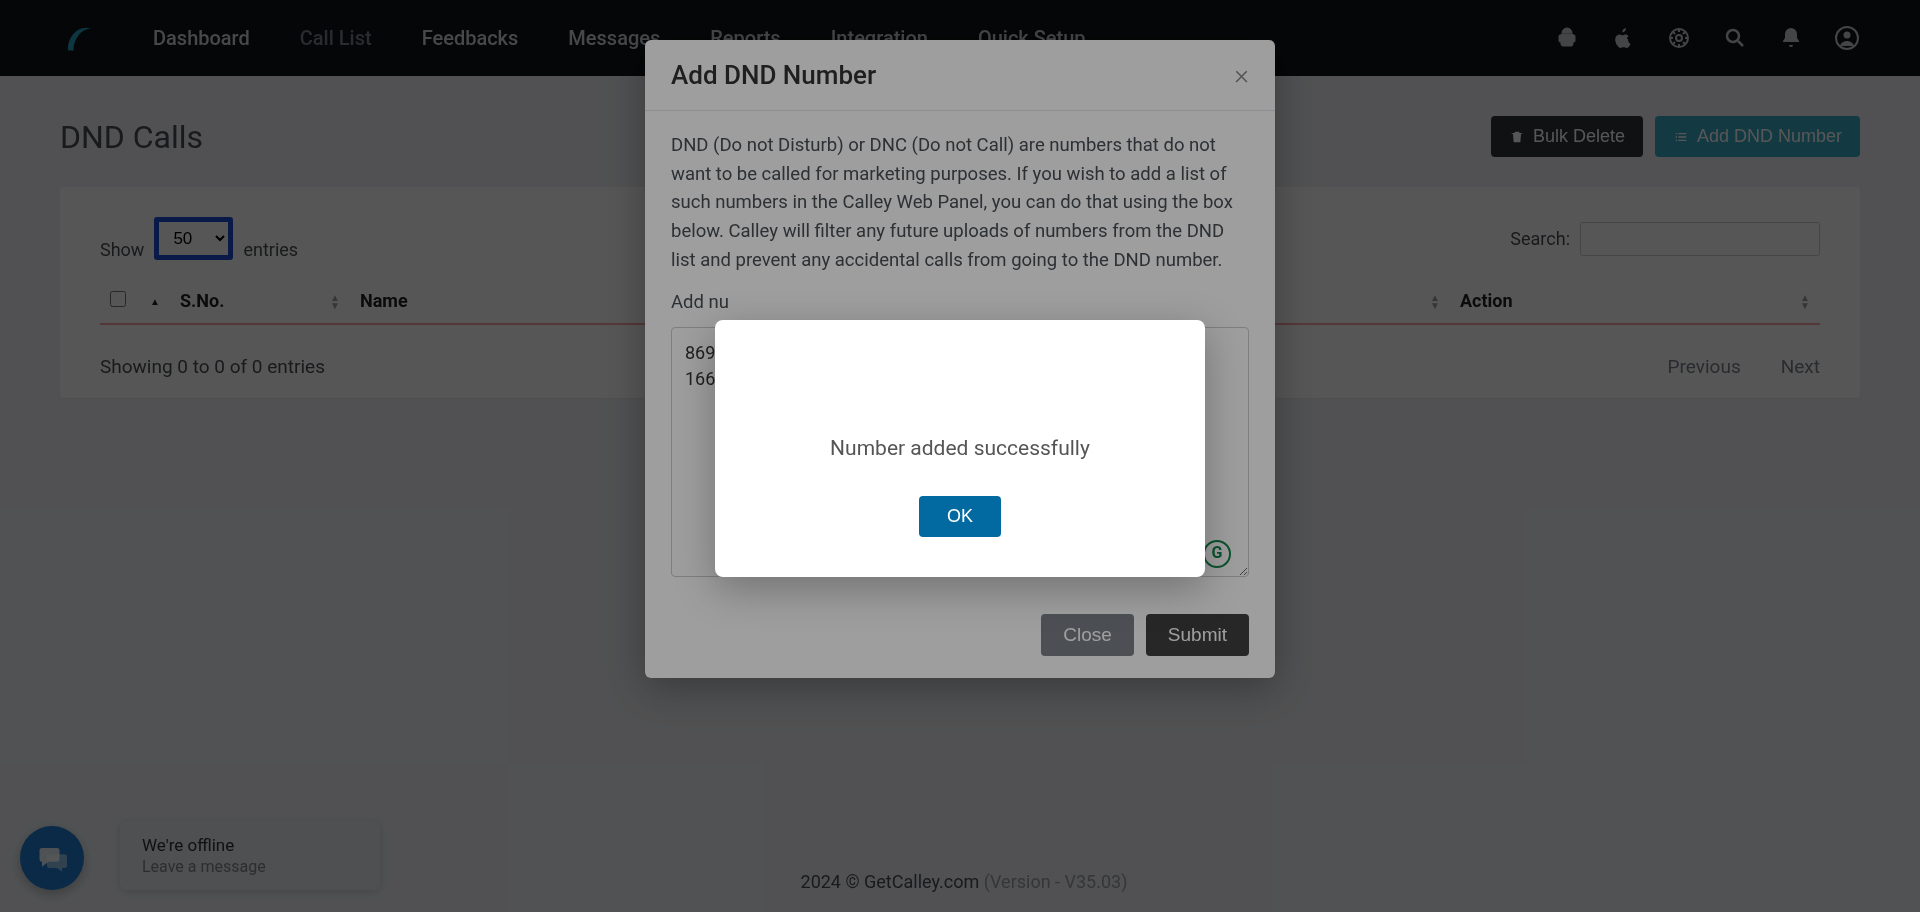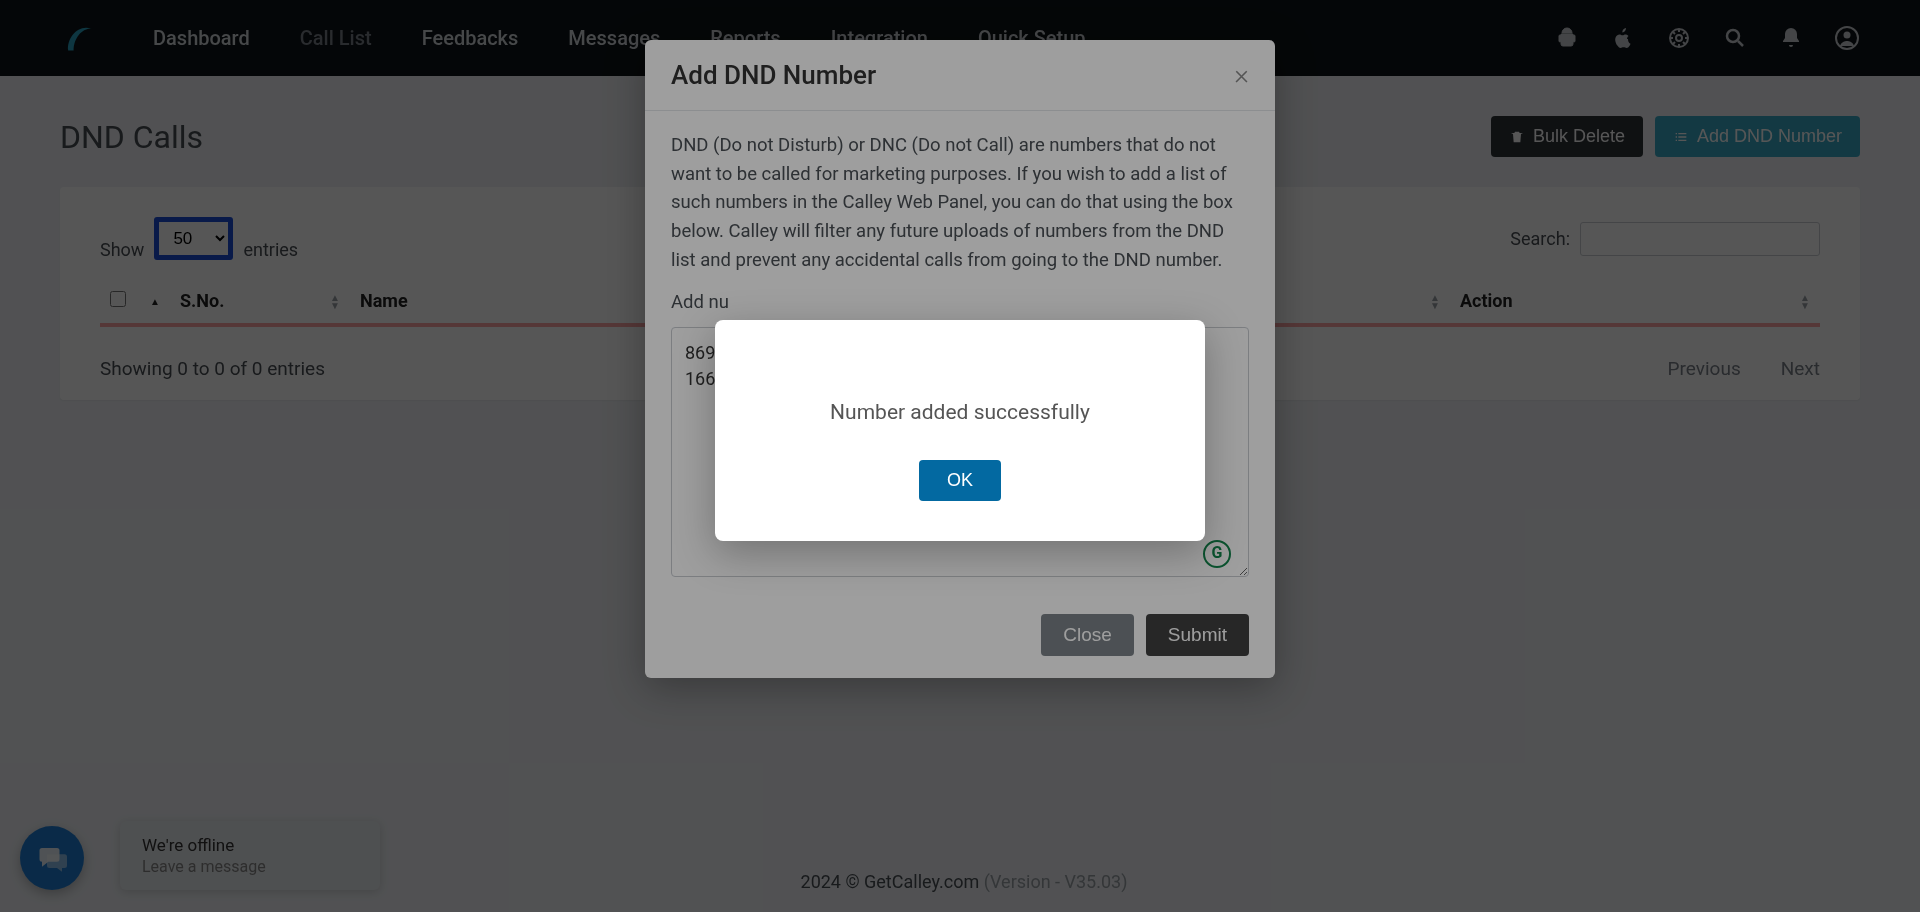--- a/index.html
+++ b/index.html
@@ -32,21 +32,21 @@
   
   
   .card { background:#fff; border-radius:4px; padding:30px 40px 20px 40px; box-shadow:0 1px 2px rgba(0,0,0,0.05);}
   .card-top { display:flex; justify-content:space-between; align-items:center; margin-bottom:18px; font-size:18px; color:#4a4f55;}
   .show-wrap { display:flex; align-items:flex-end; gap:10px;}
   .show-wrap select { padding:6px 20px 6px 10px; border:5px solid #1d4ed8; border-radius:3px; font-size:17px; background:#fff;}
   .search-wrap { display:flex; align-items:center; gap:10px;}
   .search-wrap input { border:1px solid #c8ccd1; border-radius:3px; padding:6px 10px; font-size:17px; width:240px; height:34px;}
   
   table.dt { width:100%; border-collapse:collapse;}
-  table.dt thead th { text-align:left; font-size:18px; font-weight:700; color:#222; padding:12px 10px; border-bottom:4px solid #fca5a5; position:relative;}
+  table.dt thead th { text-align:left; font-size:18px; font-weight:700; color:#222; padding:12px 10px; border-bottom:2px solid #fca5a5; position:relative;}
   .sorter { position:absolute; right:10px; top:50%; transform:translateY(-50%); display:flex; flex-direction:column; gap:1px; font-size:10px; color:#9aa0a6; line-height:7px;}
   .sorter .up::before{content:"▲";}
   .sorter .dn::before{content:"▼";}
   .sorter .up.active::before{color:#222;}
   th.chk { width:70px;}
   th.sno { width:180px;}
   th.name{ width:480px;}
   th.mob { width:380px;}
   th.date{ width:240px;}
   
@@ -78,21 +78,21 @@
   .modal-textarea { width:100%; height:250px; border:1px solid #c8ccd1; border-radius:4px; padding:12px 14px; font-size:18px; font-family:inherit; resize:both; color:#333;}
   .gram-badge { position:absolute; width:28px; height:28px; border-radius:50%; background:#1b9e5a; right:58px; bottom:120px; display:flex; align-items:center; justify-content:center; color:#fff; font-weight:700; font-size:16px; border:2px solid #0c7a42;}
   .modal-foot { padding:18px 26px 22px 26px; display:flex; justify-content:flex-end; gap:12px; }
   .modal-foot .btn { font-size:19px; padding:10px 22px;}
   
   
   .modal-dim { position:absolute; inset:0; background:rgba(0,0,0,0.38); z-index:70;}
   
   
   .alert { position:absolute; z-index:80; left:50%; top:320px; transform:translateX(-50%); width:490px; background:#fff; border-radius:8px; box-shadow:0 12px 40px rgba(0,0,0,0.28); padding:80px 30px 40px 30px; text-align:center;}
-  .alert-msg { font-size:21px; color:#555; margin-bottom:36px;}
+  .alert-msg { font-size:21px; color:#555; margin-bottom:36px;margin-top:36px;}
   
   input[type=checkbox]{width:16px;height:16px;}
 </style>
 </head>
 <body>
 
 <div class="navbar">
   <div class="nav-left">
     <div class="logo">
       <svg viewBox="0 0 40 40" width="36" height="36">

